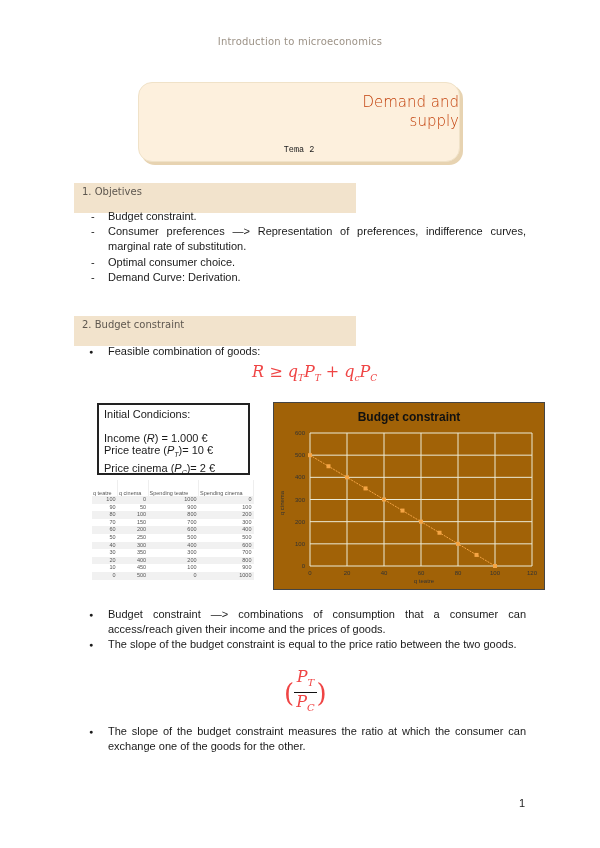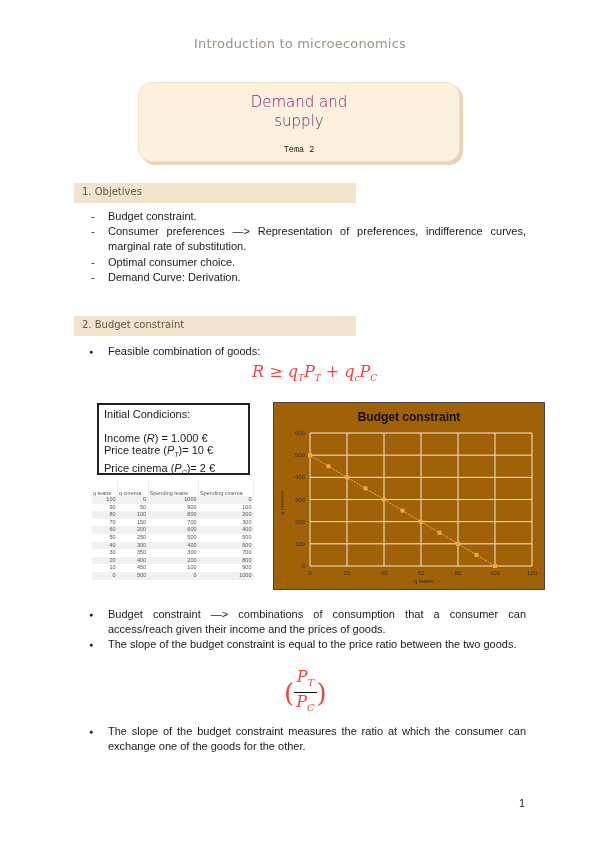--- a/index.html
+++ b/index.html
@@ -1,26 +1,26 @@
 <!DOCTYPE html>
 <html><head>
 <meta charset="utf-8">
 <style>
   html, body { margin:0; padding:0; background:#ffffff; }
   body { width:600px; height:848px; position:relative; overflow:hidden;
          font-family:"Liberation Sans", sans-serif; color:#1a1a1a; }
   .header { position:absolute; top:36px; left:0; width:600px; text-align:center;
-            font-family:"DejaVu Sans", sans-serif; font-size:13px; color:#9c9286; letter-spacing:0.2px; }
+            font-family:"DejaVu Sans", sans-serif; font-size:10px; color:#9c9286; letter-spacing:0.2px; }
   .title-box { position:absolute; left:138px; top:82px; width:320px; height:78px;
                background:#fdf0dd; border-radius:14px;
                box-shadow:3px 3px 0 #e7d3b1; border:1px solid #f0e2c8; }
-  .title-main { position:absolute; top:10px; width:100%; text-align:center;
-                font-family:"DejaVu Sans", sans-serif; font-size:15px; line-height:19px; color:#701a75; font-weight:300; }
+  .title-main { position:absolute; top:10px; width:100%; text-align:right;
+                font-family:"DejaVu Sans", sans-serif; font-size:15px; line-height:19px; color:#c2410c; font-weight:300; }
   .title-sub { position:absolute; top:62px; width:100%; text-align:center; font-size:8.5px; color:#222;font-family:Liberation Mono, monospace; }
-  .section { position:absolute; left:74px; width:282px; height:20px; background:#f2e3cc;
+  .section { position:absolute; left:74px; width:282px; height:30px; background:#f2e3cc;
              font-family:"DejaVu Sans", sans-serif; font-size:10px; color:#5e574f; line-height:18px;
              padding-left:8px; box-sizing:border-box; }
   .list { position:absolute; left:88px; width:438px; font-size:11px; line-height:15.2px; margin:0; padding:0; list-style:none; }
   .list li { position:relative; padding-left:20px; text-align:justify; }
   .list.dash li::before { content:"-"; position:absolute; left:3px; }
   .list.bullet li::before { content:"\25CF"; position:absolute; left:1px; font-size:7px; top:0; }
   .formula { position:absolute; font-family:"DejaVu Serif", serif; font-style:italic; color:#ef4444;margin-left:12px; }
   .cond-box { position:absolute; left:97px; top:403px; width:153px; height:72px; border:2px solid #222;
               font-size:11px; line-height:12.5px; padding:3px 5px; box-sizing:border-box; background:#fff; }
   .cond-box div { white-space:nowrap; }

